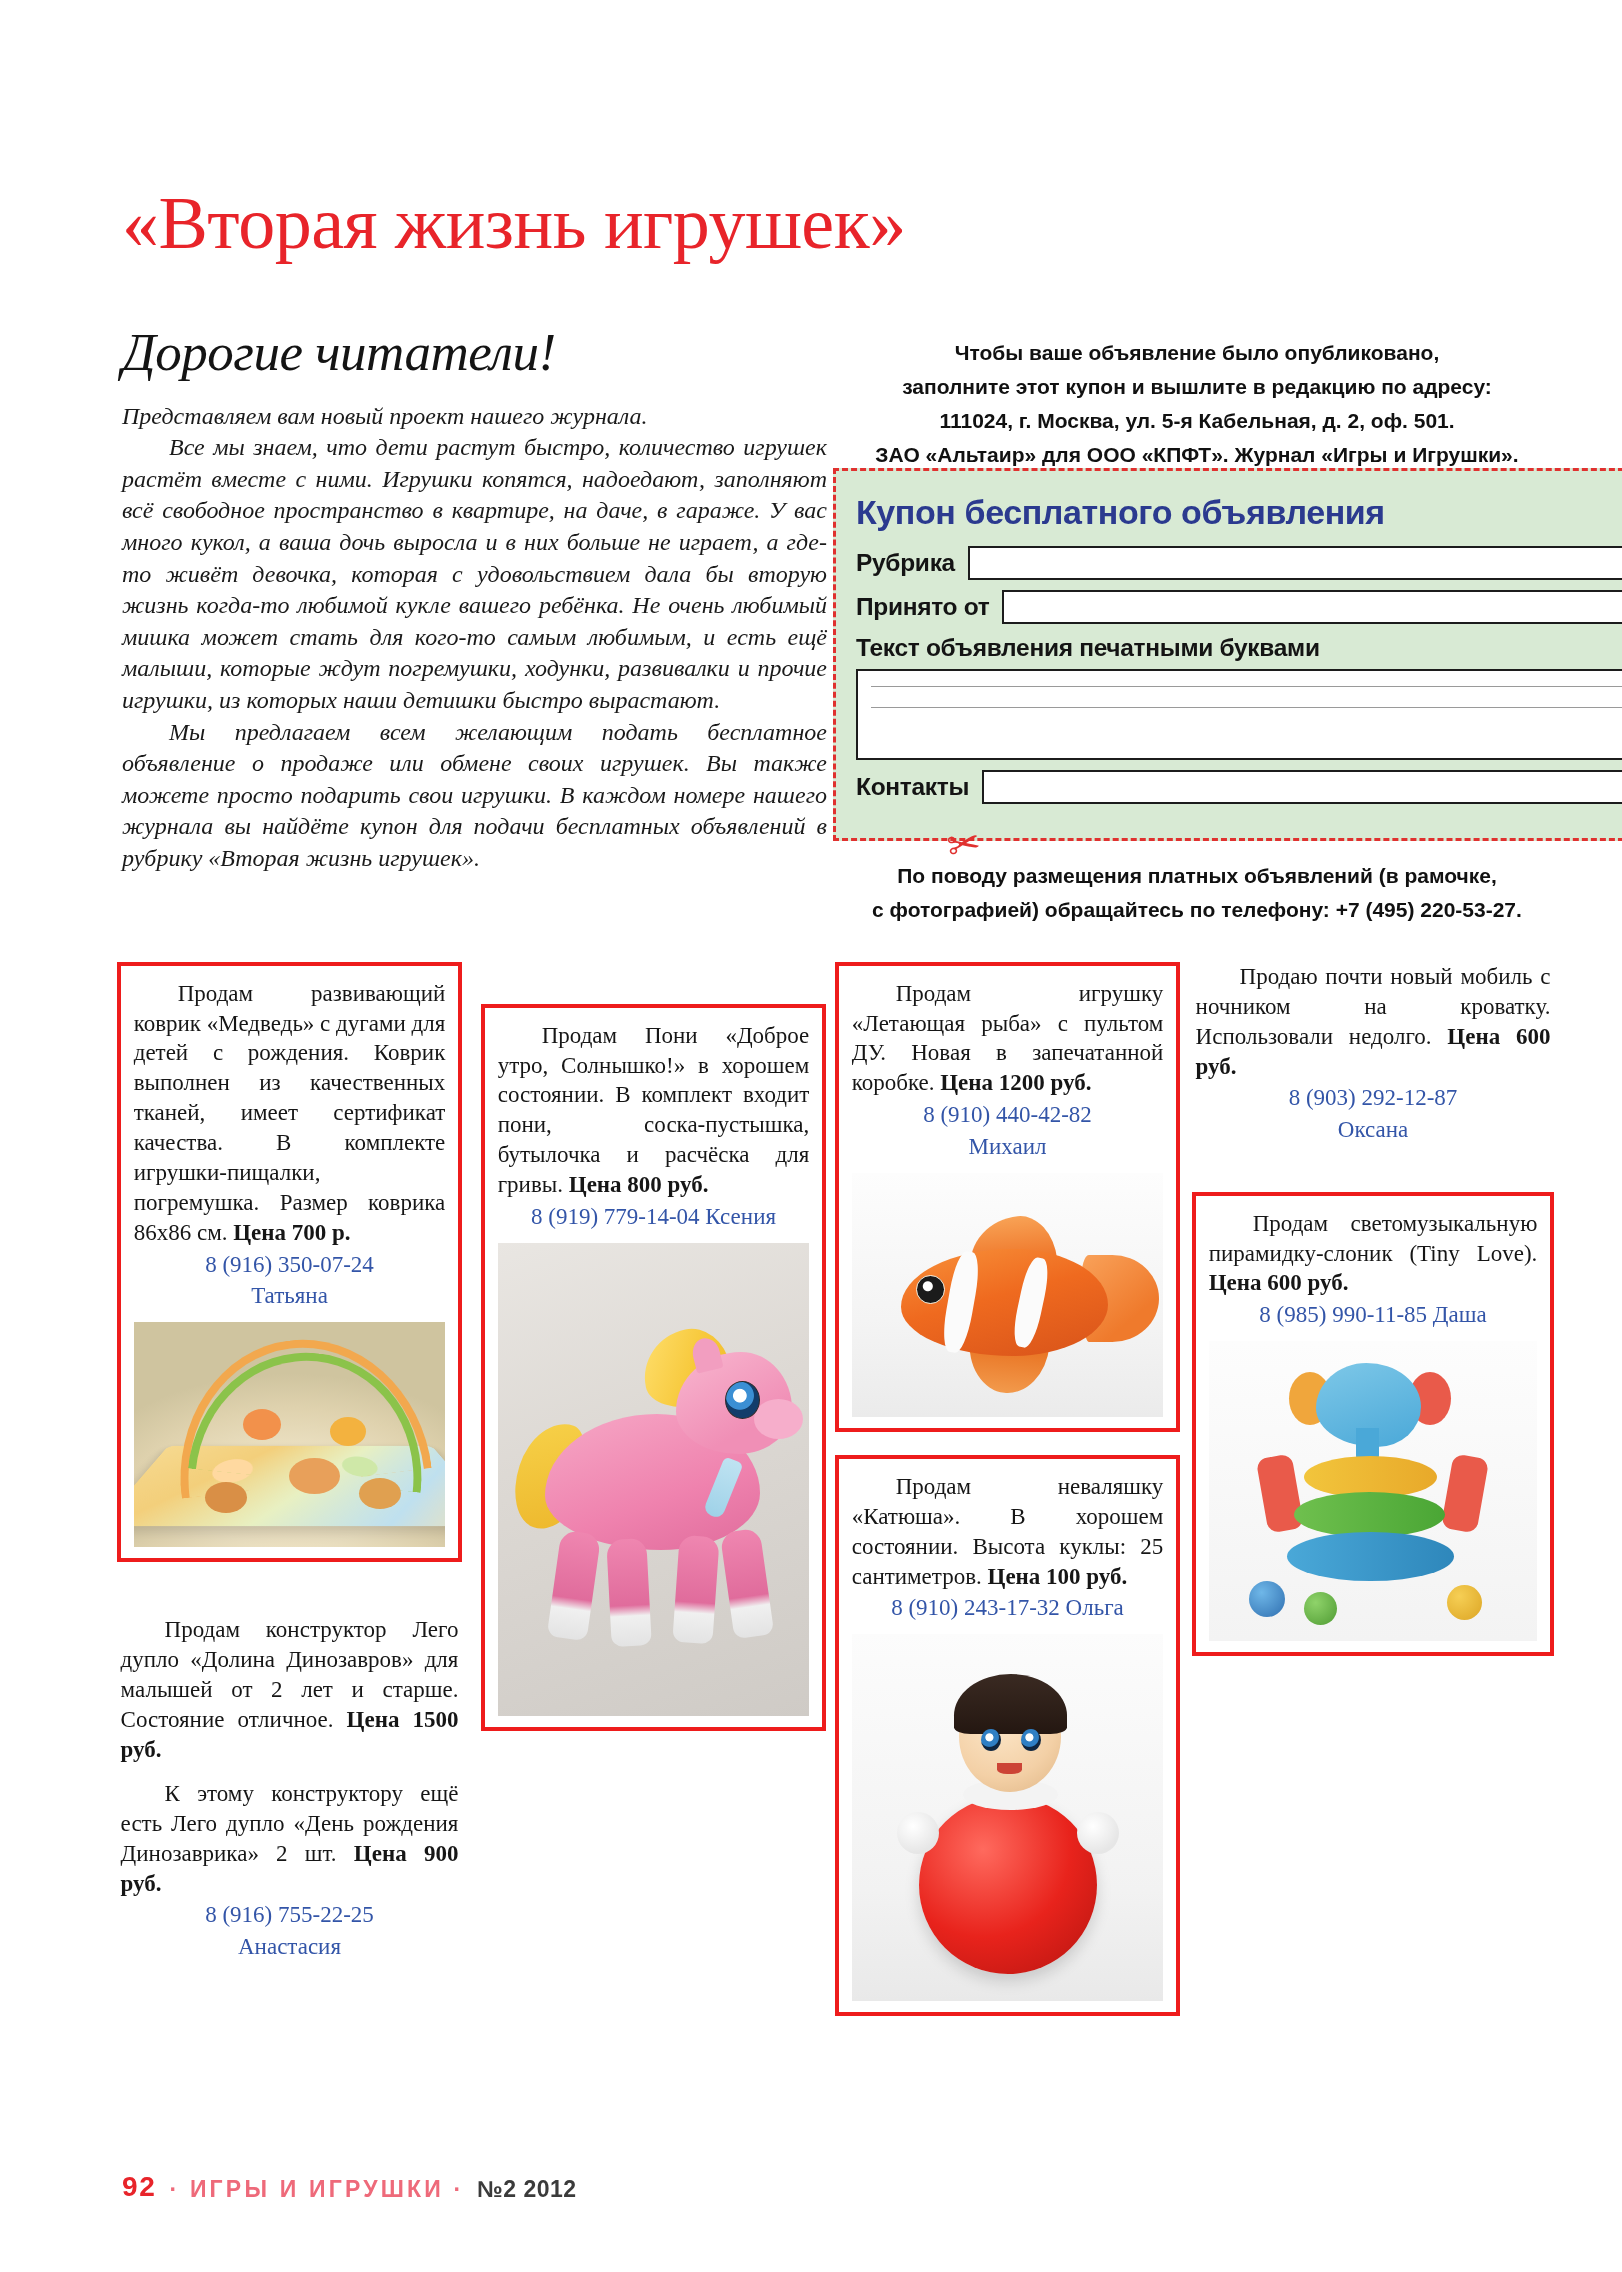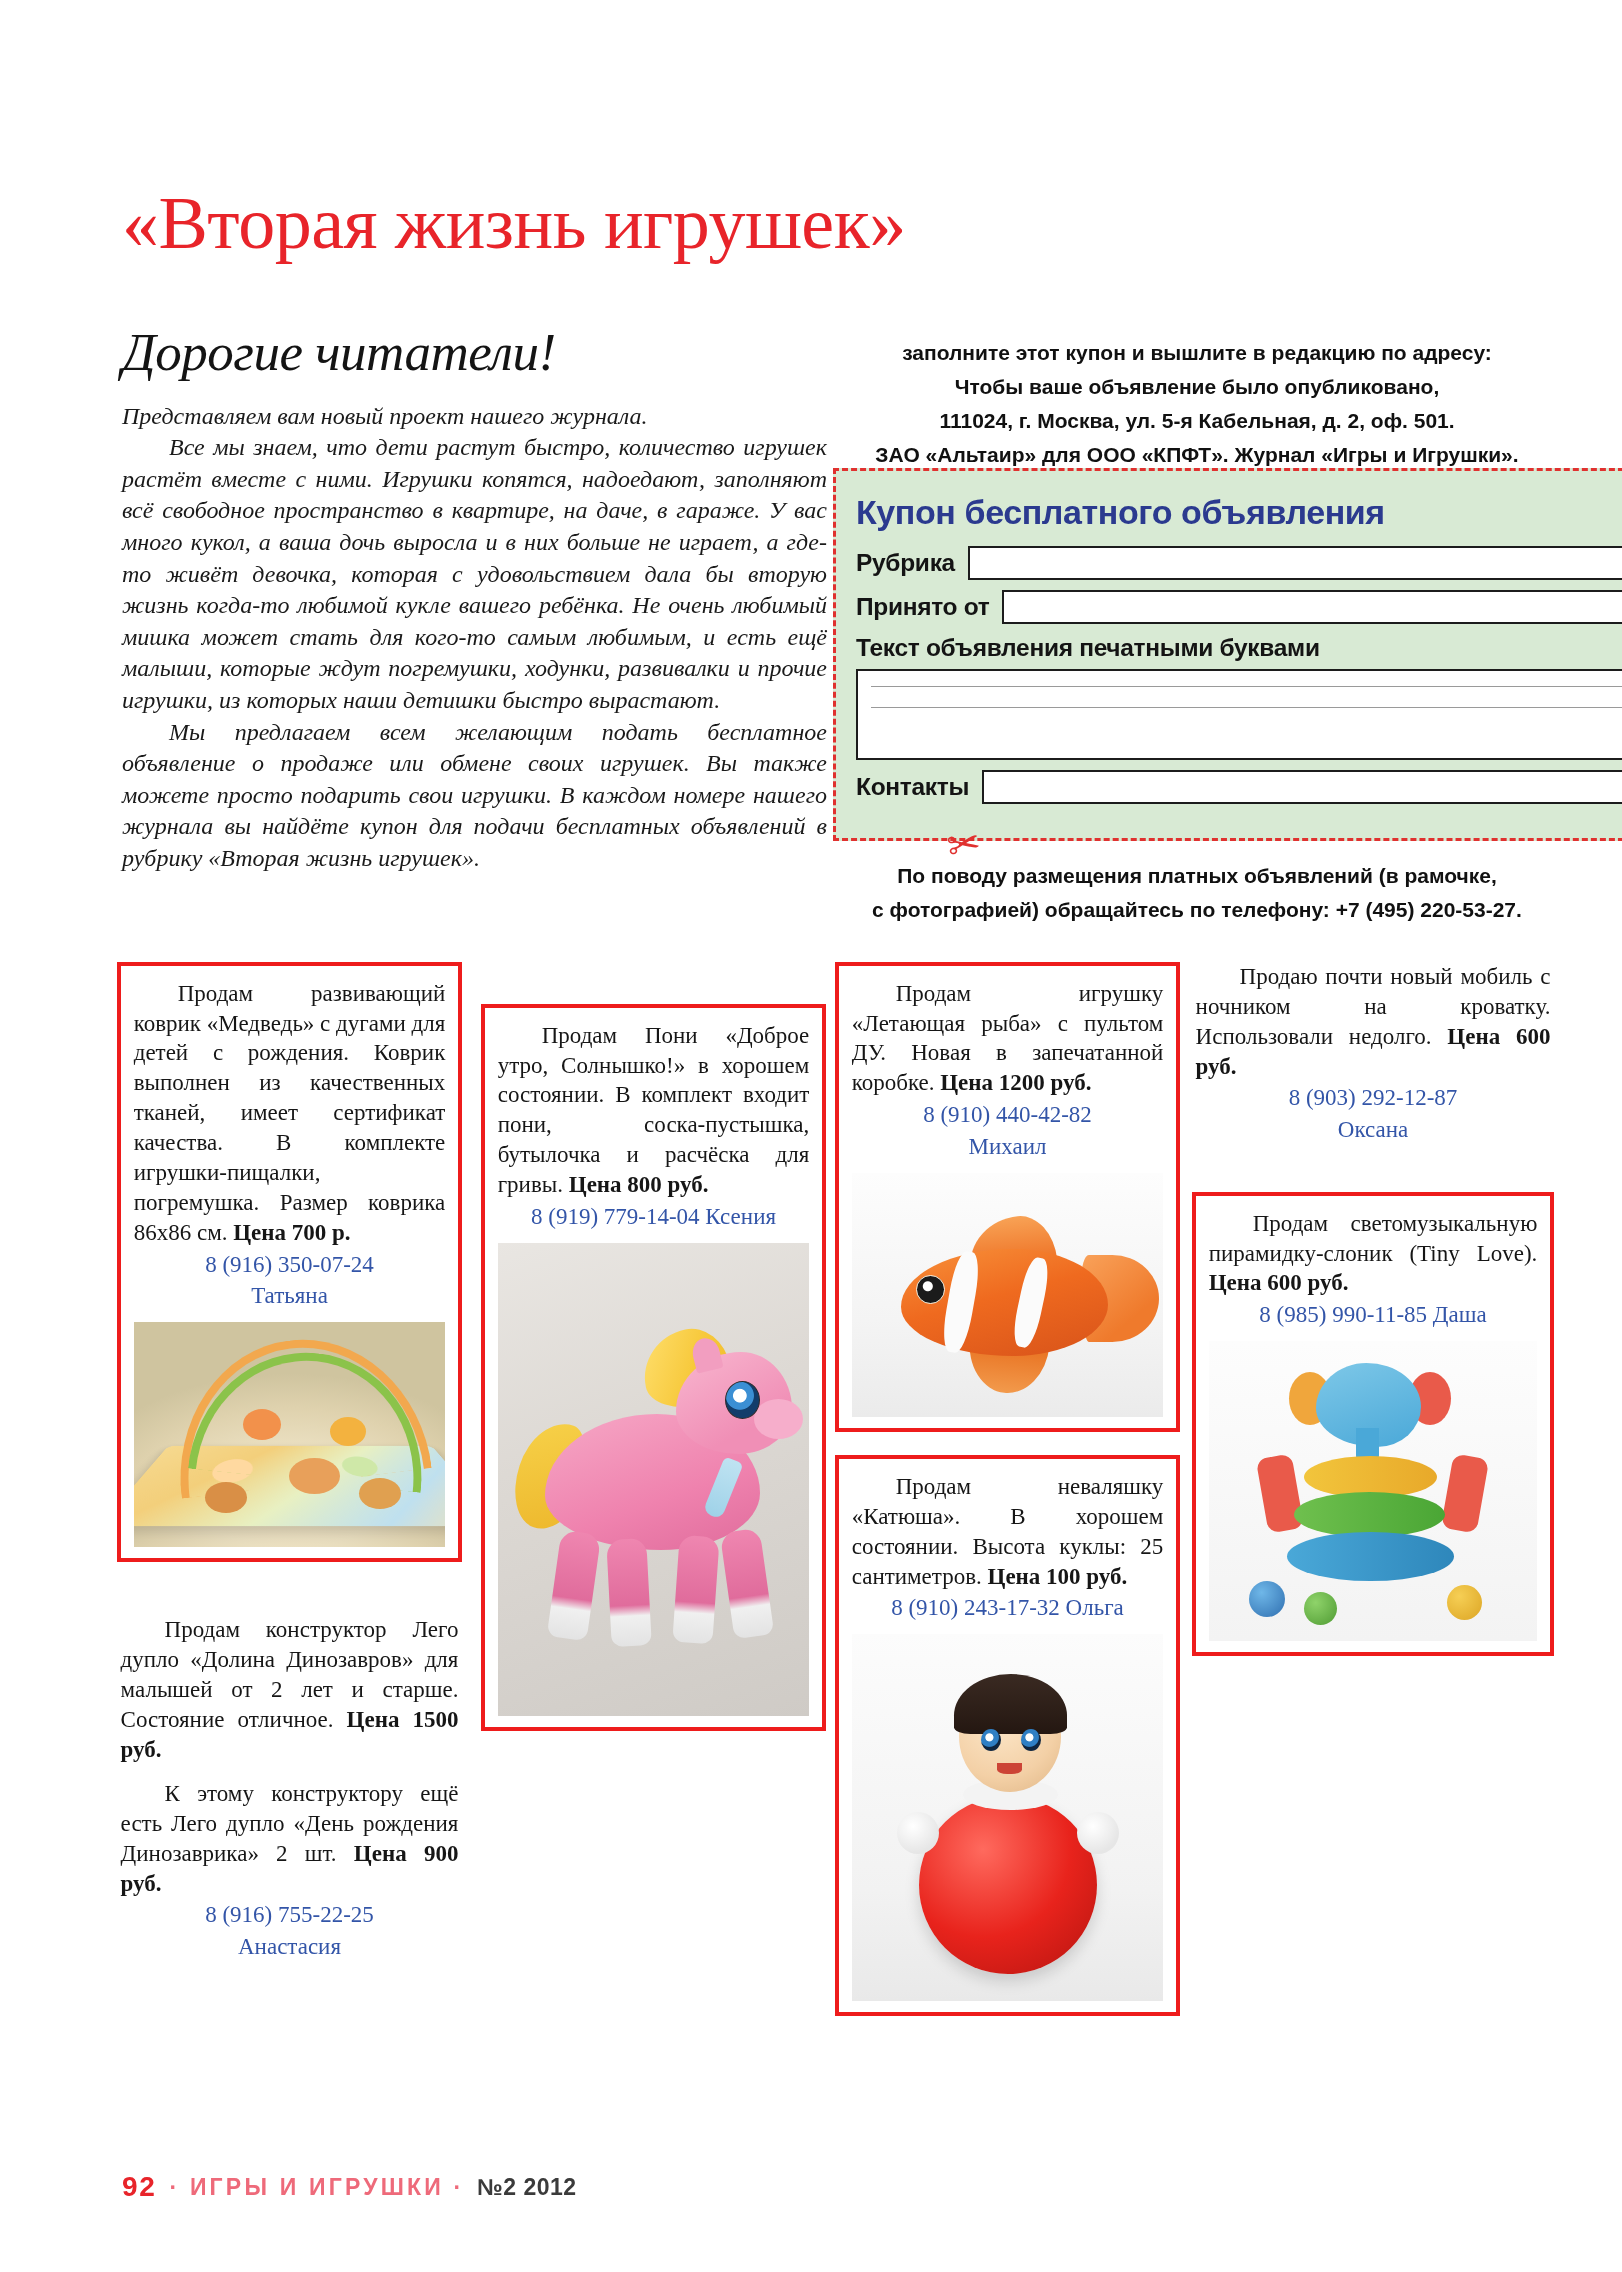--- a/index.html
+++ b/index.html
@@ -517,21 +517,21 @@
   .el-side.s1 { left: 53px;  background: #e95a4a; transform: rotate(-10deg); }
   .el-side.s2 { left: 238px; background: #e95a4a; transform: rotate(10deg); }
 
   
   .footer {
     position: absolute;
     left: 107px;
     top: 2171px;
     width: 1418px;
     display: flex;
-    align-items: center;
+    align-items: flex-end;
     gap: 12.7px;
   }
   .footer .pagenum {
     font-family: "Liberation Sans", "DejaVu Sans", sans-serif;
     font-weight: bold;
     font-size: 28px;
     color: #e8242a;
     letter-spacing: 1.8px;
   }
   .footer .brand {
@@ -557,22 +557,22 @@
   <div class="masthead">«Вторая жизнь игрушек»</div>
 
   <div class="intro-col">
     <h2 class="intro-head">Дорогие читатели!</h2>
     <p>Представляем вам новый проект нашего журнала.</p>
     <p class="indent">Все мы знаем, что дети растут быстро, количество игрушек растёт вместе с ними. Игрушки копятся, надоедают, заполняют всё свободное пространство в квартире, на даче, в гараже. У вас много кукол, а ваша дочь выросла и в них больше не играет, а где-то живёт девочка, которая с удовольствием дала бы вторую жизнь когда-то любимой кукле вашего ребёнка. Не очень любимый мишка может стать для кого-то самым любимым, и есть ещё малыши, которые ждут погремушки, ходунки, развивалки и прочие игрушки, из которых наши детишки быстро вырастают.</p>
     <p class="indent">Мы предлагаем всем желающим подать бесплатное объявление о продаже или обмене своих игрушек. Вы также можете просто подарить свои игрушки. В каждом номере нашего журнала вы найдёте купон для подачи бесплатных объявлений в рубрику «Вторая жизнь игрушек».</p>
   </div>
 
   <div class="addr-block">
+    <div>Чтобы ваше объявление было опубликовано,</div>
     <div>заполните этот купон и вышлите в редакцию по адресу:</div>
-    <div>Чтобы ваше объявление было опубликовано,</div>
     <div>111024, г. Москва, ул. 5-я Кабельная, д. 2, оф. 501.</div>
     <div>ЗАО «Альтаир» для ООО «КПФТ». Журнал «Игры и Игрушки».</div>
   </div>
 
   <div class="coupon">
     <div class="coupon-inner">
       <div class="coupon-title">Купон бесплатного объявления</div>
 
       <div class="field-row">
         <span class="field-label">Рубрика</span>

